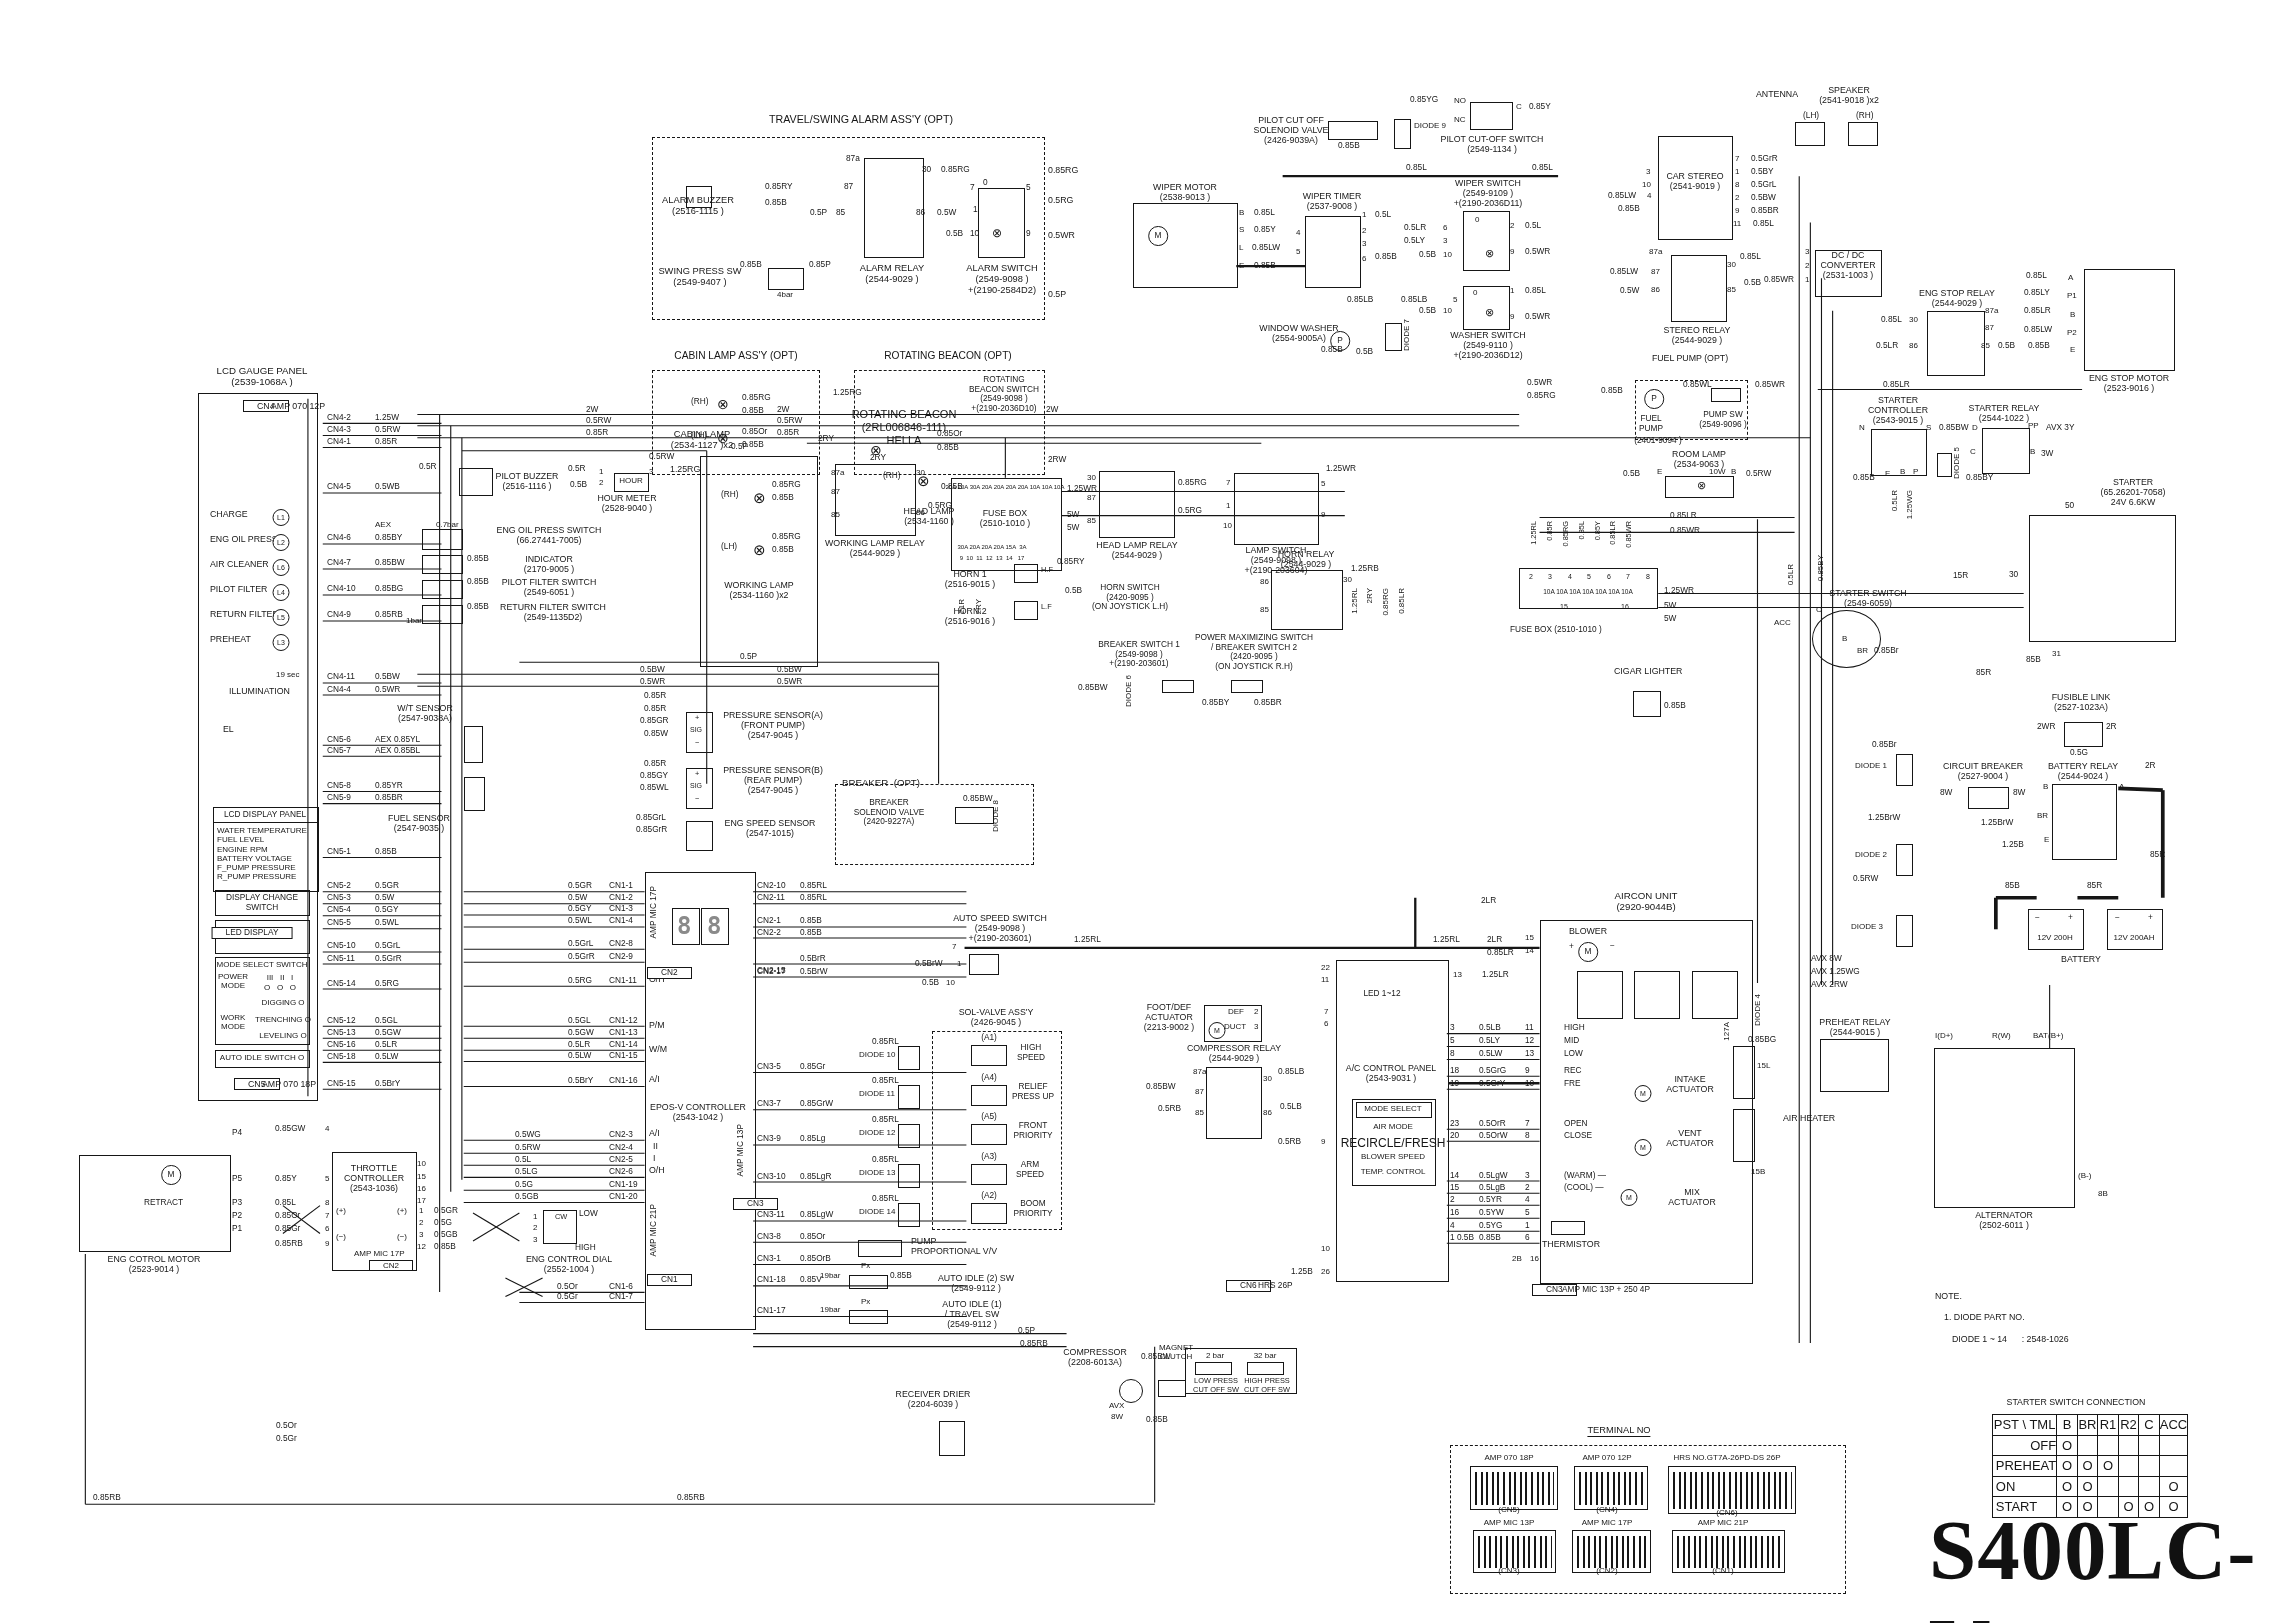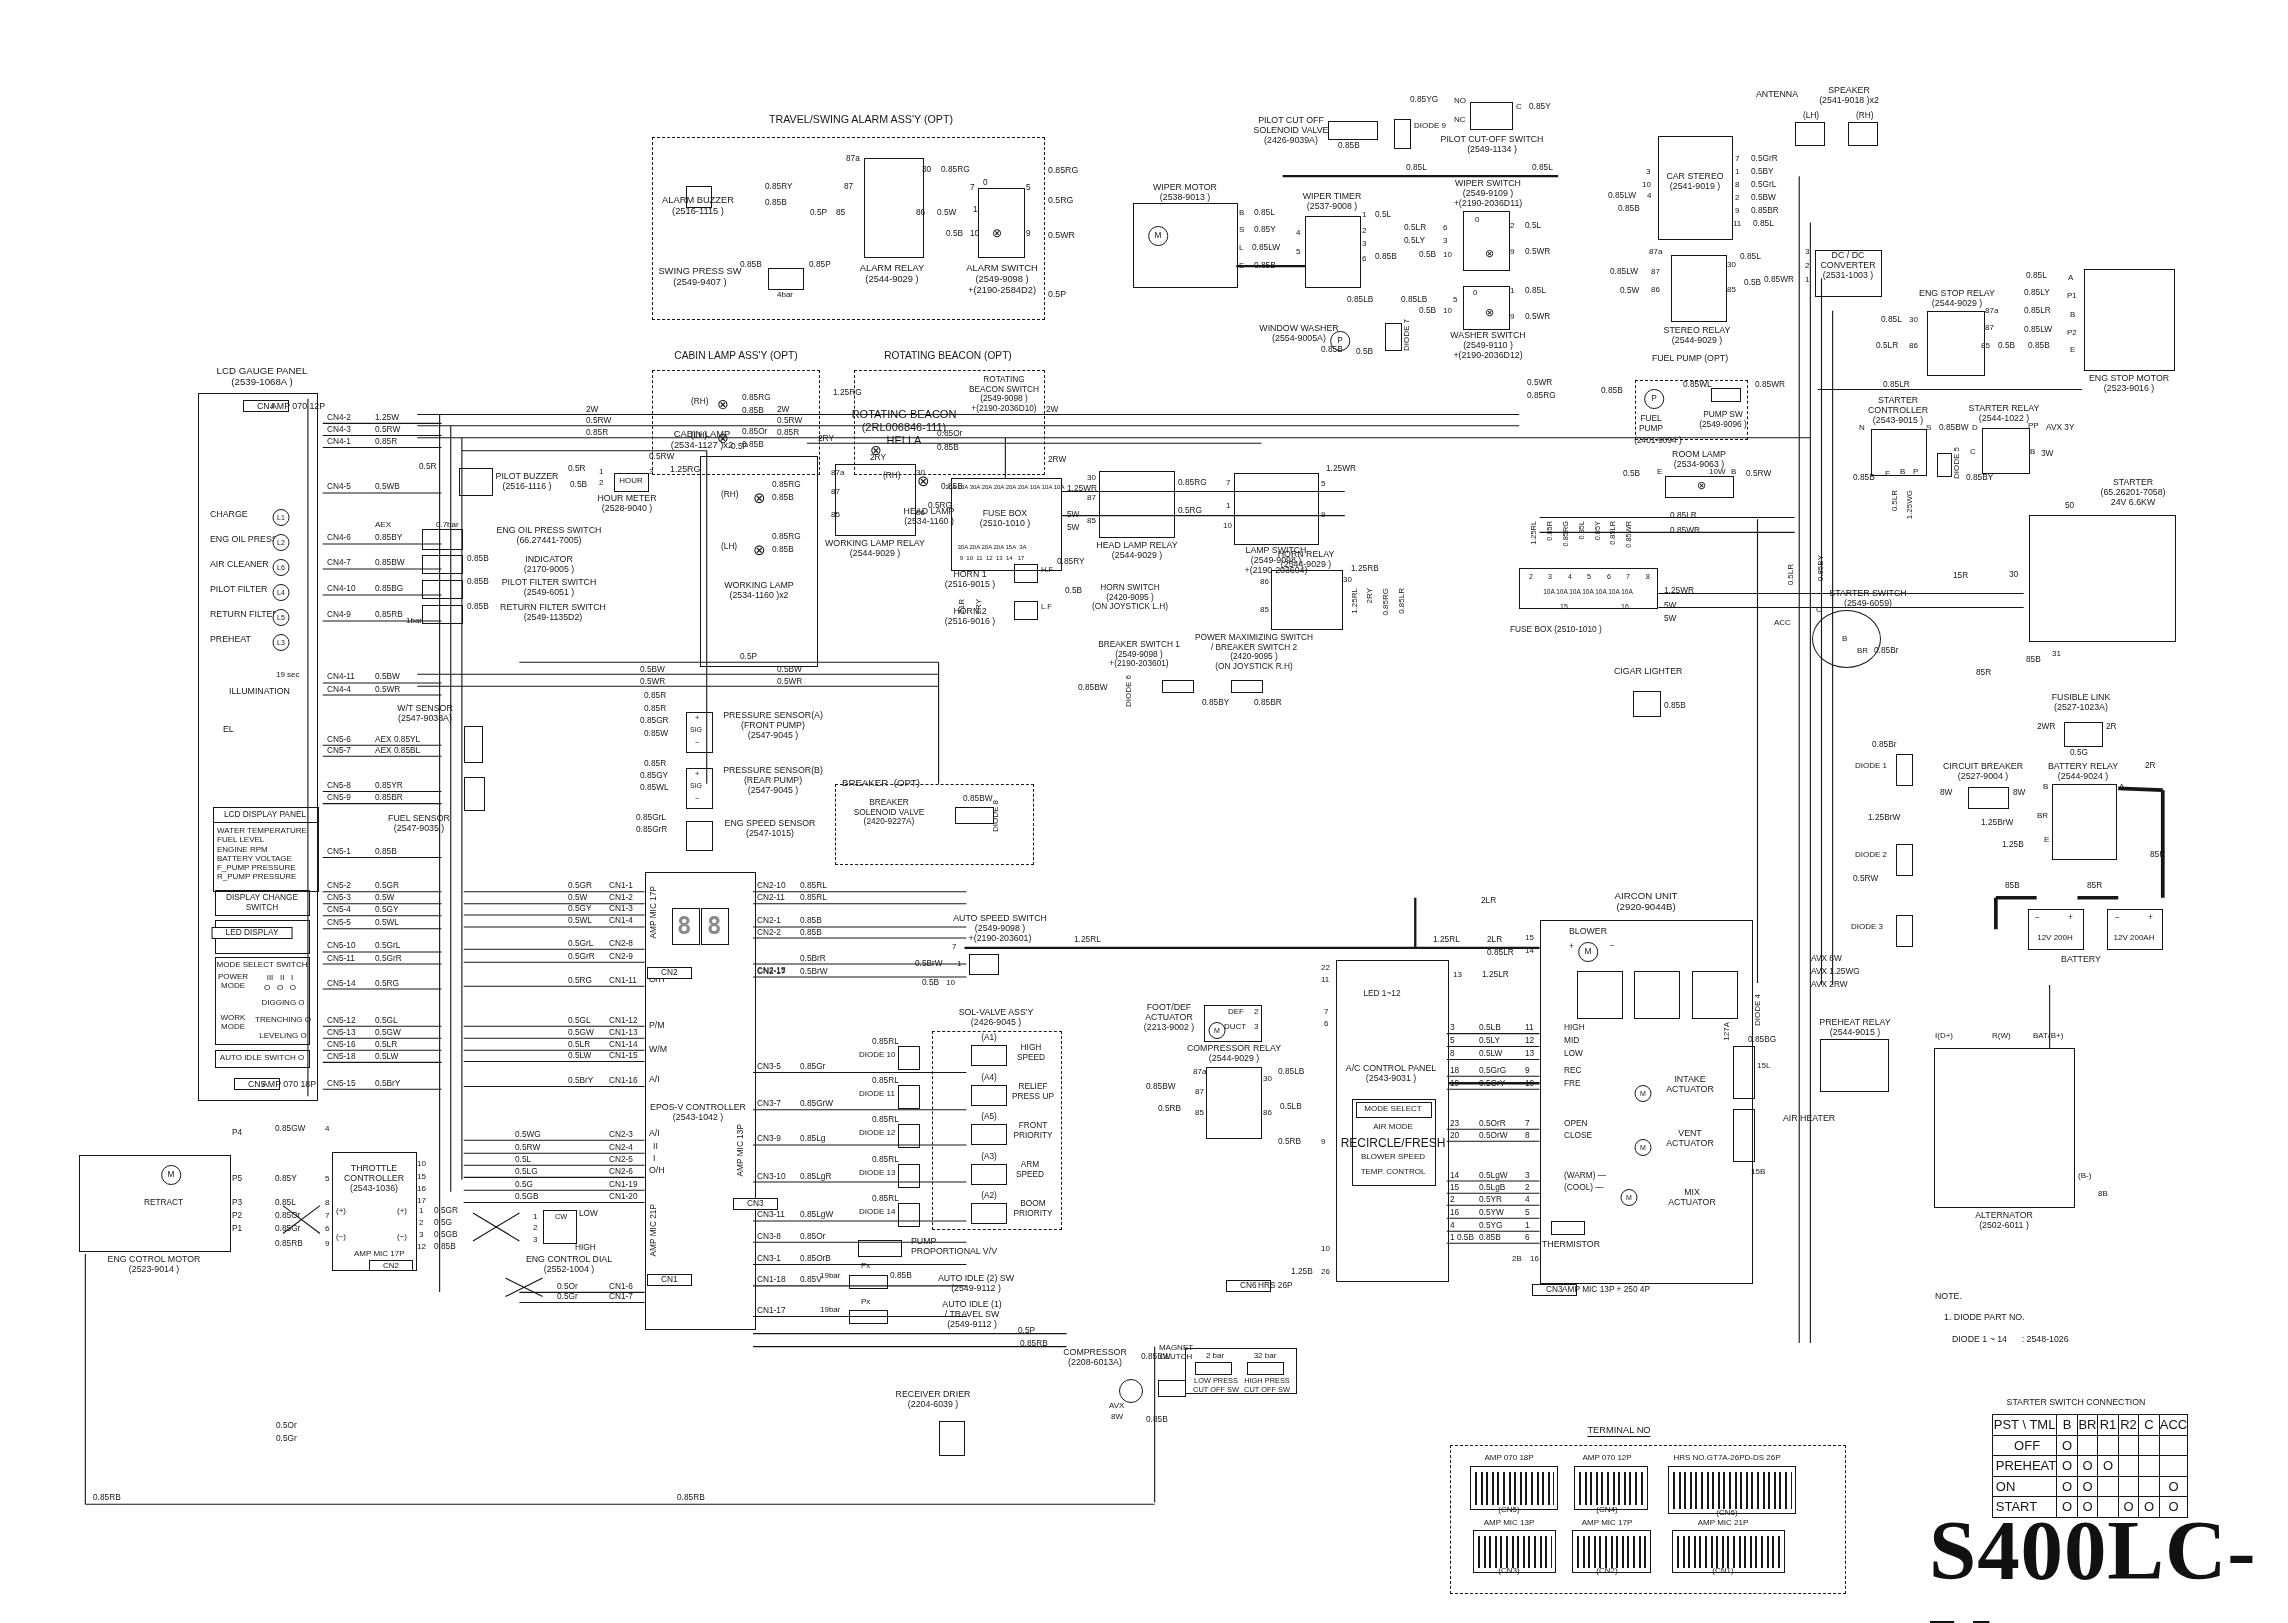--- a/index.html
+++ b/index.html
@@ -1199,21 +1199,21 @@
         <tr>
           <th style="width:50px">PST \ TML</th>
           <th style="width:19.5px">B</th>
           <th style="width:19.5px">BR</th>
           <th style="width:19.5px">R1</th>
           <th style="width:19.5px">R2</th>
           <th style="width:19.5px">C</th>
           <th style="width:19.5px">ACC</th>
         </tr>
         <tr>
-          <td style="text-align:center;padding-left:5px">OFF</td>
+          <td style="text-align:right;padding-left:5px">OFF</td>
           <td>O</td>
           <td></td>
           <td></td>
           <td></td>
           <td></td>
           <td></td>
         </tr>
         <tr>
           <td style="text-align:left;padding-left:2.8px">PREHEAT</td>
           <td>O</td>

